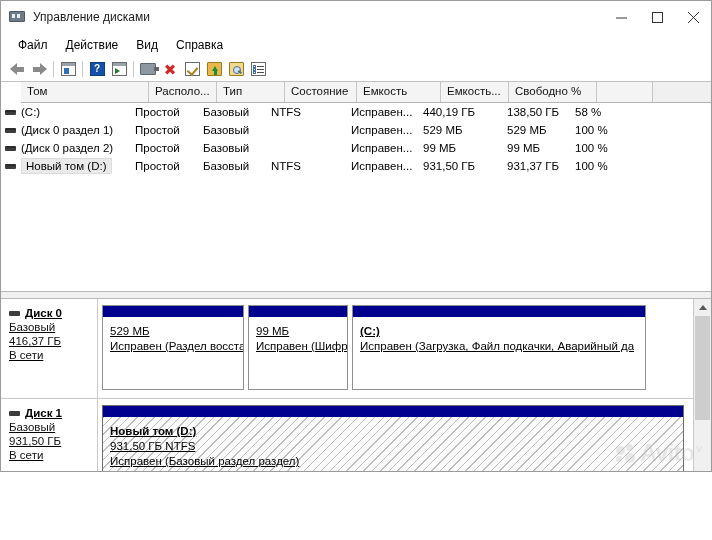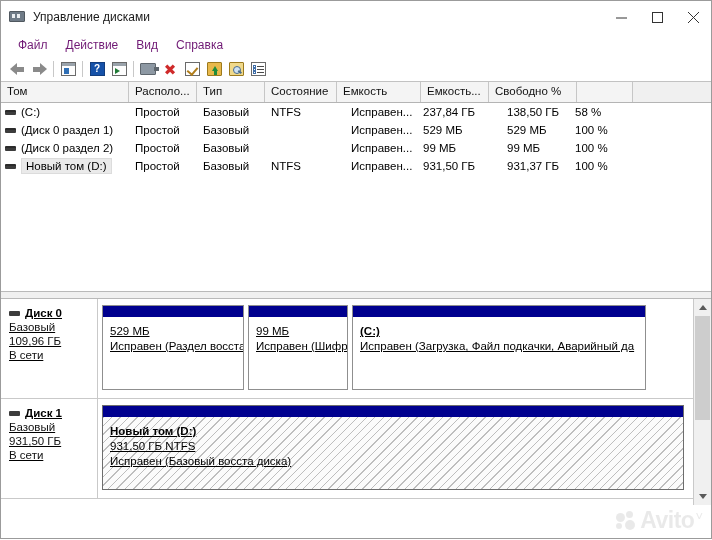--- a/index.html
+++ b/index.html
@@ -2,38 +2,38 @@
 <html><head>
 <meta charset="utf-8">
 <style>
   html,body{margin:0;padding:0;}
   body{
     width:712px;height:540px;overflow:hidden;
     font-family:"Liberation Sans","DejaVu Sans",sans-serif;
     font-size:11.5px;color:#000;background:#fff;
     -webkit-font-smoothing:antialiased;
   }
-  .window{position:relative;width:712px;height:539px;background:#fff;
+  .window{position:relative;width:712px;height:472px;background:#fff;
     border:1px solid #9b9b9b;box-sizing:border-box;overflow:hidden;}
 
   
   .titlebar{height:32px;display:flex;align-items:center;background:#fff;position:relative;}
   .title-icon{width:16px;height:16px;margin-left:8px;margin-right:8px;position:relative;flex:none;}
   .title-icon .body{position:absolute;left:0;top:2px;width:16px;height:11px;background:#6f7b87;
      border:1px solid #50585f;box-sizing:border-box;border-radius:1px;}
   .title-icon .slot{position:absolute;background:#e9edf0;width:3px;height:4px;top:5px;}
   .title-icon .s1{left:3px;} .title-icon .s2{left:8px;}
   .title-text{font-size:12px;color:#1a1a1a;}
   .winbtns{position:absolute;right:0;top:0;height:32px;display:flex;}
   .winbtn{width:36px;height:32px;display:flex;align-items:center;justify-content:center;}
   .winbtn svg{display:block;}
 
   
   .menubar{height:24px;display:flex;align-items:center;padding-left:8px;background:#fff;}
-  .menu-item{font-size:12px;padding:2px 9px;color:#701a75;}
+  .menu-item{font-size:12px;padding:2px 9px;color:#000000;}
 
   
   .toolbar{height:24px;display:flex;align-items:center;padding-left:5px;background:#fff;
      border-bottom:1px solid #c2c2c2;}
   .tb{width:22px;height:20px;display:flex;align-items:center;justify-content:center;position:relative;}
   .tbsep{width:1px;height:16px;background:#c8c8c8;margin:0 3px;}
 
   
   .arrow{width:15px;height:13px;position:relative;}
   .arrow .shaft{position:absolute;top:4px;width:8px;height:5px;background:#8a8a8a;}
@@ -66,21 +66,21 @@
   .ic.list .ln{position:absolute;left:5px;height:1px;background:#4a4a4a;width:7px;}
   .ic.list .l1{top:3px;} .ic.list .l2{top:6px;} .ic.list .l3{top:9px;}
   .ic.list .bx{position:absolute;left:1px;width:3px;height:3px;border:1px solid #3f6ea8;box-sizing:border-box;}
   .ic.list .b1{top:2px;} .ic.list .b2{top:5px;} .ic.list .b3{top:8px;}
   .ic.disk{width:16px;height:12px;background:#8d98a3;border:1px solid #5e666d;border-radius:1px;}
   .ic.disk .plug{position:absolute;right:-4px;top:3px;width:5px;height:4px;background:#5e666d;}
   .xred{font-size:15px;font-weight:bold;color:#cf2a2a;line-height:1;}
 
   
   .listpane{height:209px;background:#fff;position:relative;overflow:hidden;}
-  .hdr{display:flex;height:20px;background:#f0f0f0;border-bottom:1px solid #b4b4b4;}
+  .hdr{display:flex;height:20px;background:#f0f0f0;border-bottom:1px solid #b4b4b4;margin-left:20px;}
   .hcell{box-sizing:border-box;border-right:1px solid #c6c6c6;padding:3px 0 0 6px;
      font-size:11.5px;color:#111;white-space:nowrap;overflow:hidden;background:#f4f4f4;}
   .rows{position:relative;}
   .row{display:flex;height:18px;align-items:center;}
   .cell{box-sizing:border-box;padding-left:6px;font-size:11.5px;white-space:nowrap;overflow:hidden;color:#000;}
   .cell.name{display:flex;align-items:center;padding-left:4px;}
   .vicon{width:11px;height:5px;background:#3c3c3c;border-radius:1px;margin-right:5px;flex:none;
      border-top:2px solid #2b2b2b;box-sizing:border-box;}
   .selbox{display:inline-block;padding:1px 4px;background:#eaeaea;border:1px solid #dcdcdc;}
 
@@ -260,21 +260,21 @@
 
       <div class="row">
         <div class="cell name" style="width:128px">
           <span class="vicon"></span>
           <span>(C:)</span>
         </div>
         <div class="cell" style="width:68px">Простой</div>
         <div class="cell" style="width:68px">Базовый</div>
         <div class="cell" style="width:80px">NTFS</div>
         <div class="cell" style="width:72px">Исправен...</div>
-        <div class="cell" style="width:84px">237,84 ГБ</div>
+        <div class="cell" style="width:84px">440,19 ГБ</div>
         <div class="cell" style="width:68px">138,50 ГБ</div>
         <div class="cell" style="width:88px">58 %</div>
       </div>
 
       <div class="row">
         <div class="cell name" style="width:128px">
           <span class="vicon"></span>
           <span>(Диск 0 раздел 1)</span>
         </div>
         <div class="cell" style="width:68px">Простой</div>
@@ -322,21 +322,21 @@
   <div class="graphpane">
     <div class="graphinner">
 
       <div class="diskrow">
         <div class="diskinfo">
           <div class="dt">
             <span class="di"></span>
             <span>Диск 0</span>
           </div>
           <div class="dl">Базовый</div>
-          <div class="dl">109,96 ГБ</div>
+          <div class="dl">416,37 ГБ</div>
           <div class="dl">В сети</div>
         </div>
         <div class="parts">
           <div class="part" style="width:142px">
             <div class="bar"></div>
             <div class="pbody">
               <div class="pline">529 МБ</div>
               <div class="pline">Исправен (Раздел восста</div>
             </div>
           </div>
@@ -366,21 +366,21 @@
           <div class="dl">Базовый</div>
           <div class="dl">931,50 ГБ</div>
           <div class="dl">В сети</div>
         </div>
         <div class="parts">
           <div class="part sel" style="width:582px">
             <div class="bar"></div>
             <div class="pbody">
               <div class="pline b">Новый том  (D:)</div>
               <div class="pline">931,50 ГБ NTFS</div>
-              <div class="pline">Исправен (Базовый восста диска)</div>
+              <div class="pline">Исправен (Базовый раздел раздел)</div>
             </div>
           </div>
         </div>
       </div>
 
     </div>
 
     <div class="vscroll">
       <div class="sbtn up">
           <span class="ch"></span>

